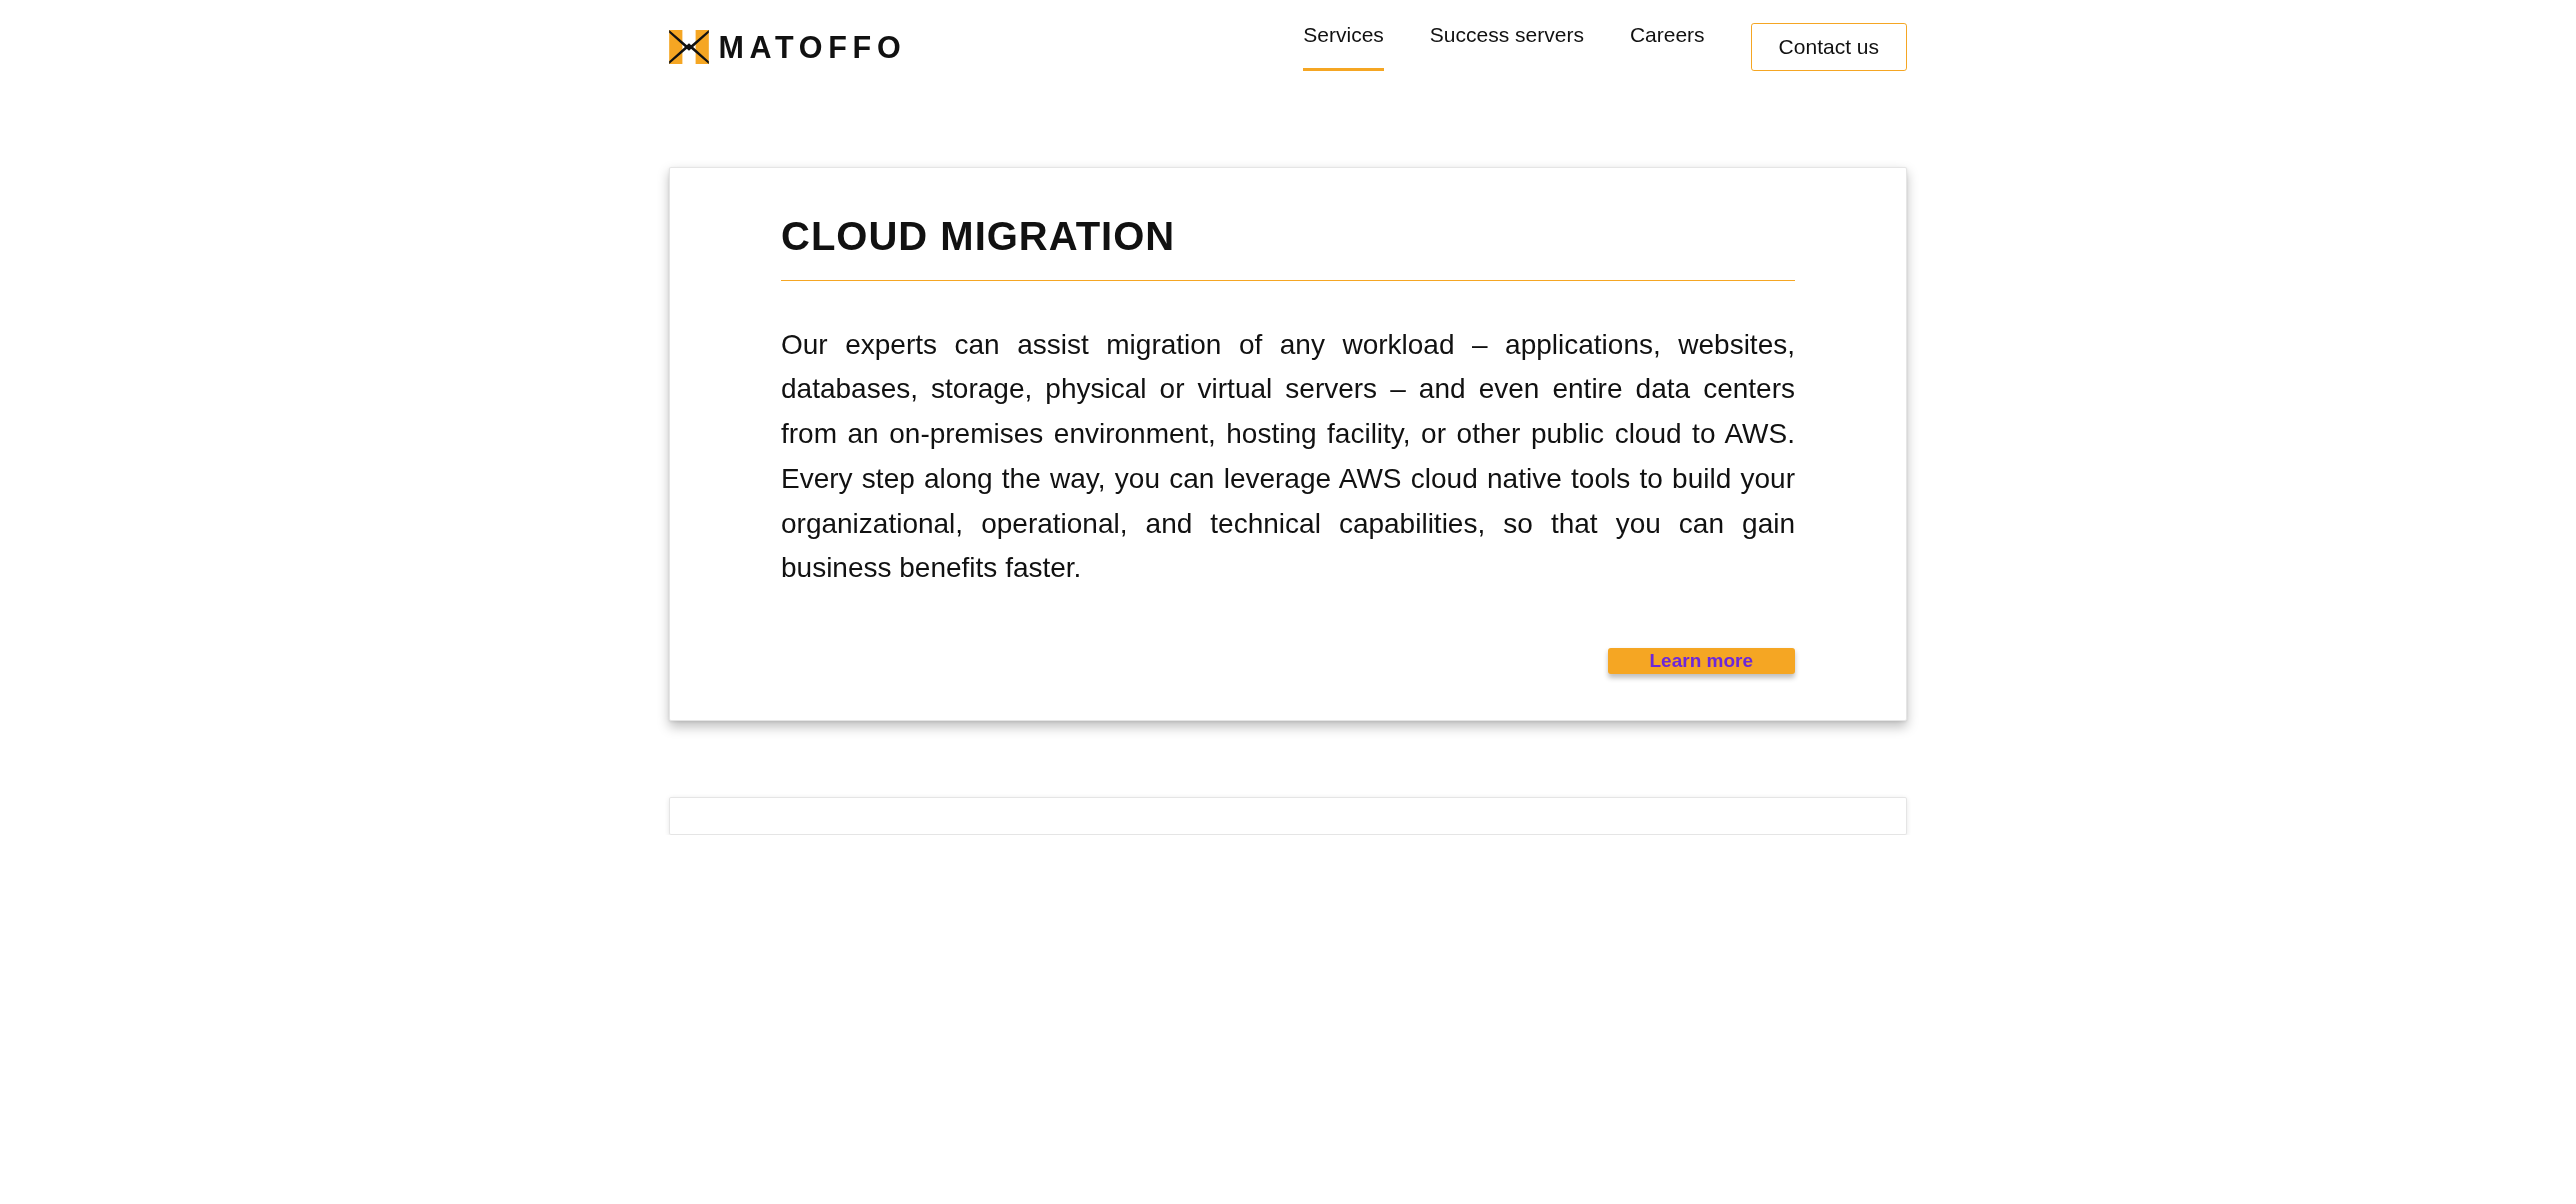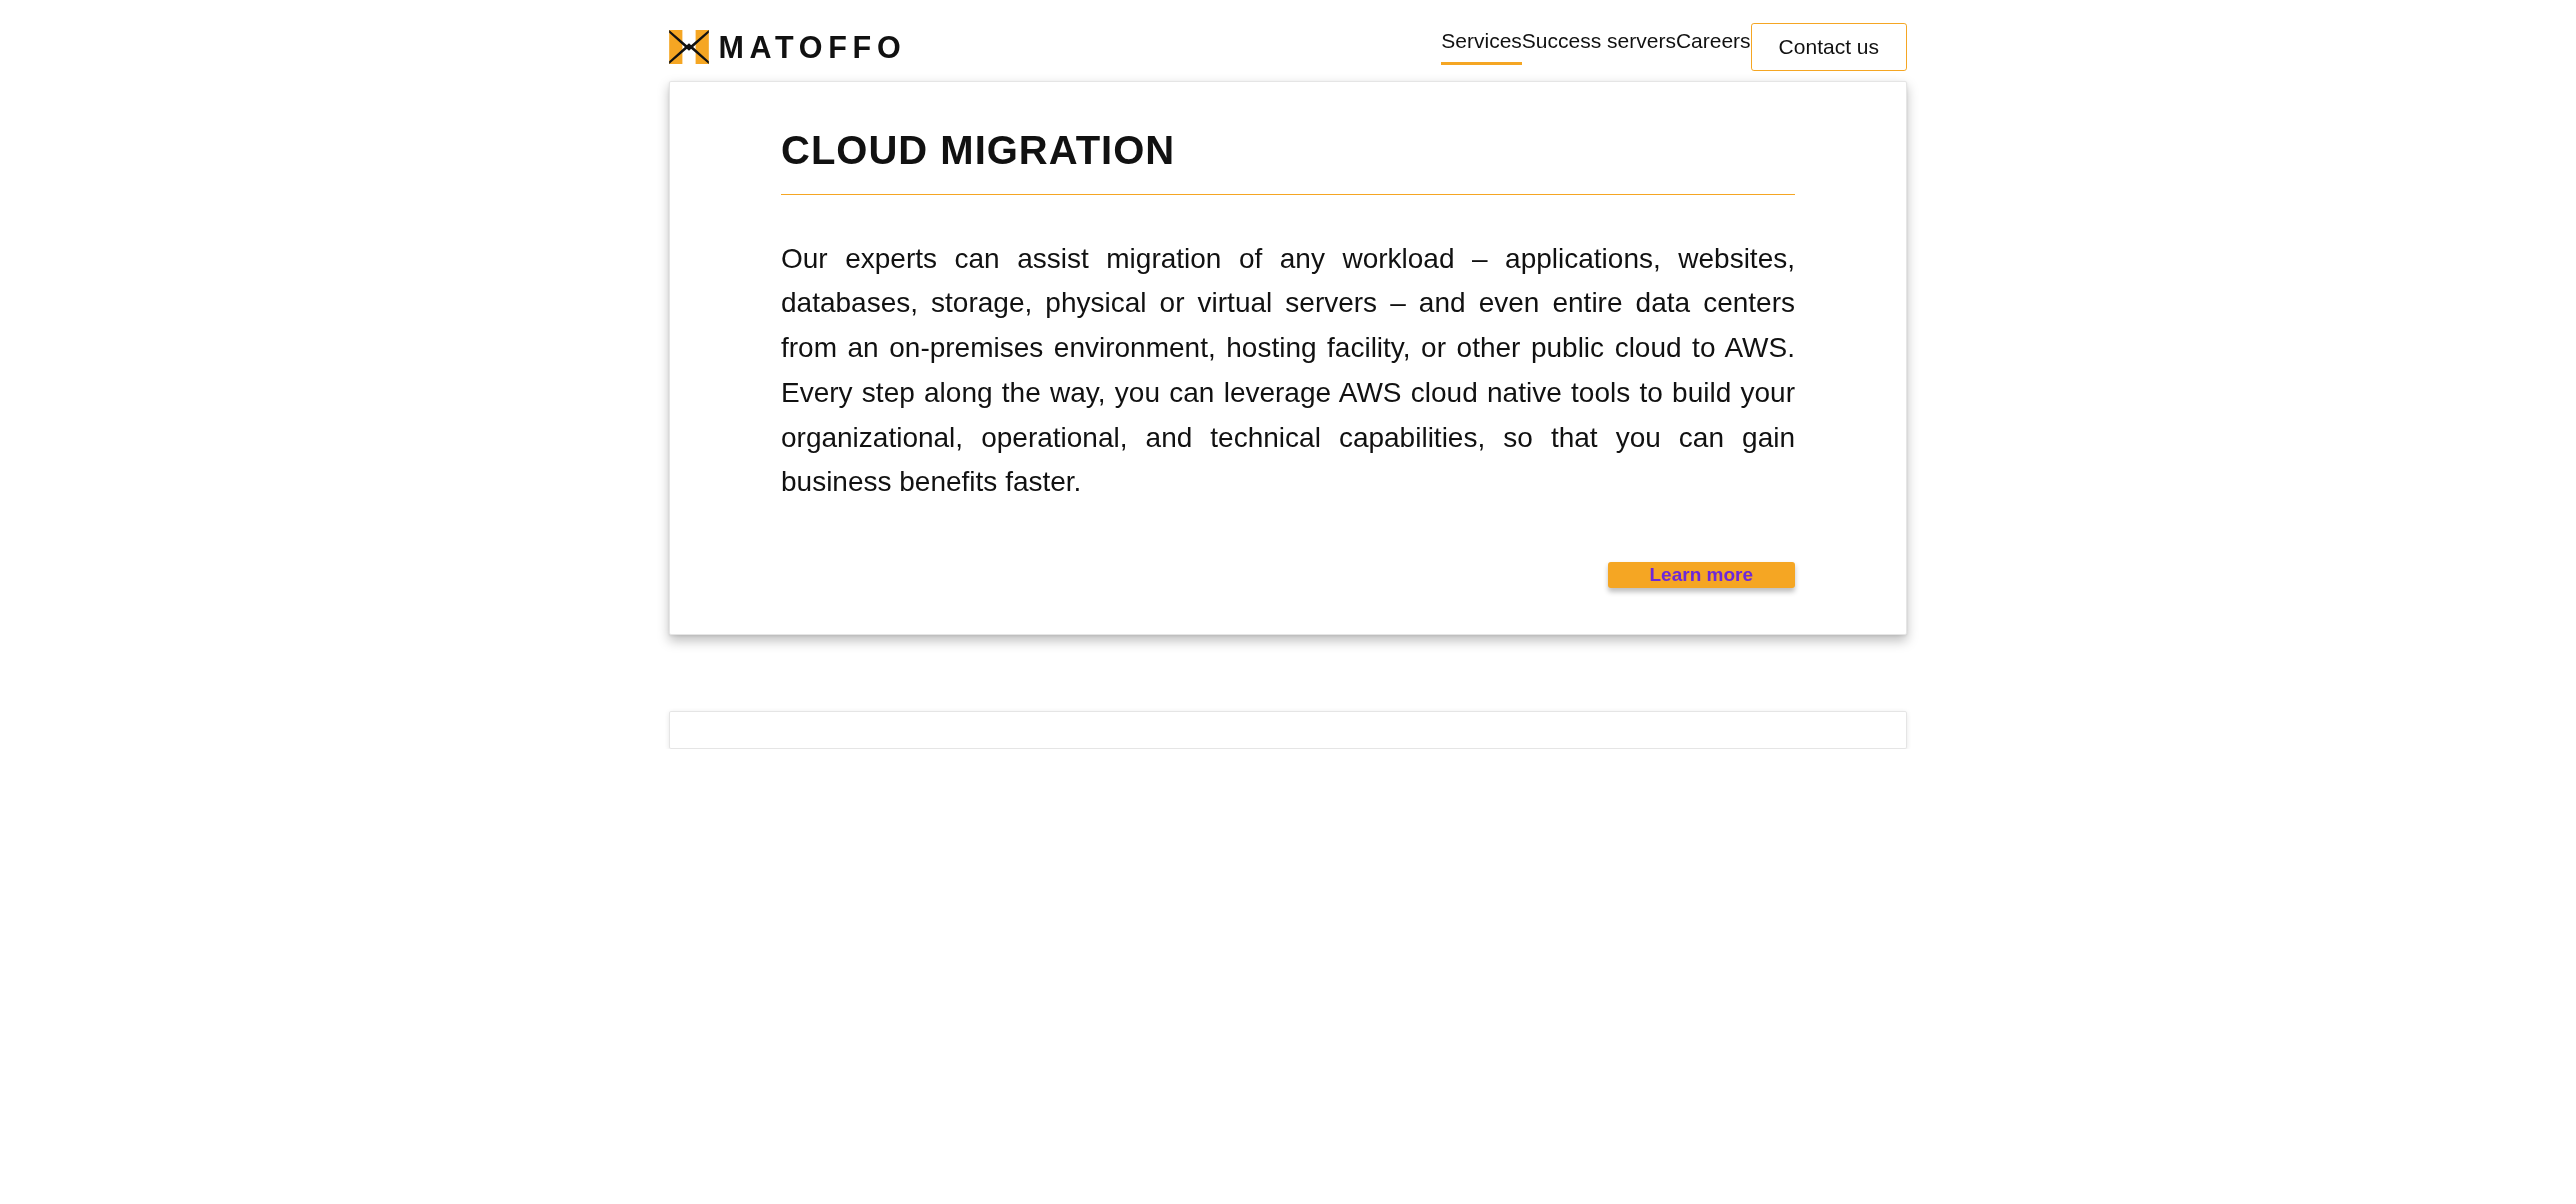--- a/index.html
+++ b/index.html
@@ -36,21 +36,21 @@
       display: inline-block;
     }
     .logo-text {
       font-weight: 800;
       letter-spacing: 5.7px;
       font-size: 30.5px;
       color: #111111;
     }
     .nav {
       display: flex;
-      align-items: center;
+      gap: 46px;
     }
     .nav-link {
       font-size: 21px;
       font-weight: 500;
       color: #111111;
       text-decoration: none;
       padding-bottom: 9.5px;
       border-bottom: 3.8px solid transparent;
       cursor: pointer;
     }
@@ -63,20 +63,21 @@
       color: #111111;
       background: #ffffff;
       border: 1.4px solid #f5a623;
       padding: 11px 27px;
       border-radius: 2.9px;
       cursor: pointer;
     }
 
     
     .card {
+      margin-top: 86px;
       border: 1px solid #e5e5e5;
       border-radius: 1.9px;
       background: #ffffff;
       box-shadow: 0 5.7px 11.4px rgba(0,0,0,0.25), 0 1px 2.9px rgba(0,0,0,0.08);
       padding: 46px 111px 46px 111px;
     }
     .card-title {
       font-size: 40px;
       font-weight: 900;
       letter-spacing: 1px;

